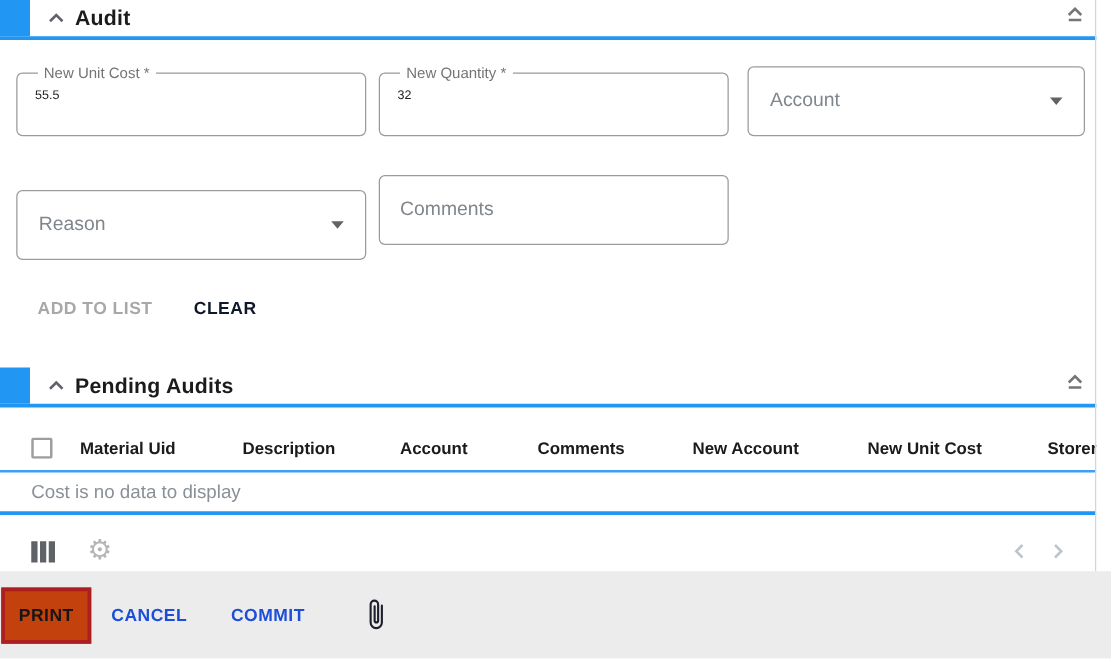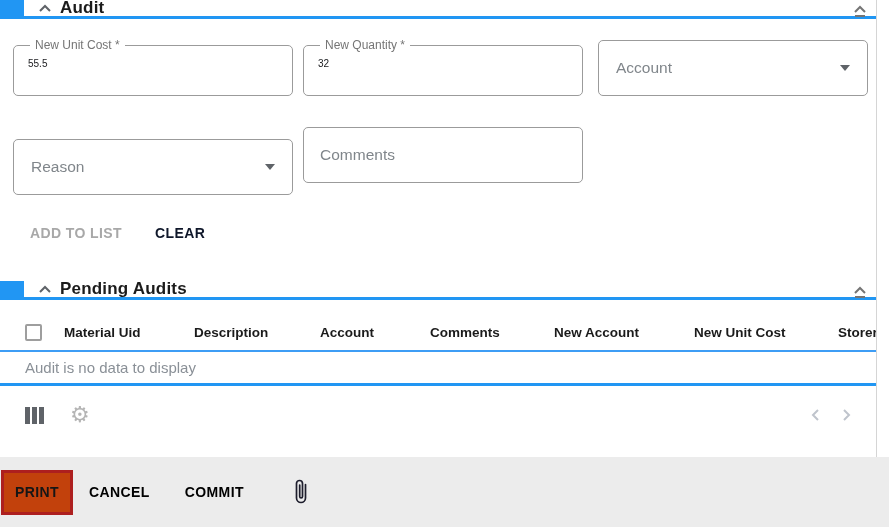--- a/index.html
+++ b/index.html
@@ -8,21 +8,21 @@
     position: relative;
     width: 889px; height: 527px;
     background: #fff;
     font-family: "Liberation Sans", sans-serif;
     overflow: hidden;
     color: #212121;
   }
   .content { width: 877px; }
 
   
-  .sec-header { display:flex; align-items:center; height:16px; position:relative; }
+  .sec-header { display:flex; align-items:center; height:29px; position:relative; }
   .accent { width:24px; height:100%; background:#2196F3; flex:0 0 24px; }
   .chev { margin-left:14px; flex:0 0 auto; }
   .sec-title { font-size:17px; font-weight:bold; color:#1b1b1b; margin-left:8px; letter-spacing:.2px; }
   .collapse-ico { position:absolute; right:8px; top:2px; cursor:pointer; }
   .sec-underline { height:3px; background:#2196F3; width:877px; }
 
   
   .row1 { display:flex; margin-left:13px; margin-top:20px; }
   .row2 { display:flex; margin-left:13px; margin-top:31px; }
   fieldset.mfield {
@@ -108,21 +108,21 @@
     background:#ececec; display:flex; align-items:center;
   }
   .annotation-box {
     width:72px; height:45px; margin-left:1px;
     border:3px solid #ad1f1f; background:#c2410c;
     display:flex; align-items:center; justify-content:center;
   }
   .bb-btn {
     background:none; border:none; cursor:pointer;
     font-family:"Liberation Sans",sans-serif;
-    font-size:14px; font-weight:bold; letter-spacing:.4px; color:#000000; padding:4px 2px;
+    font-size:14px; font-weight:bold; letter-spacing:.4px; color:#1d4ed8; padding:4px 2px;
   }
   .bb-btn.primary { color:#161616; }
   .bb-cancel { margin-left:14px; }
   .bb-commit { margin-left:31px; }
   .attach { margin-left:46px; cursor:pointer; display:flex; }
 
   
   .v-scroll-line { position:absolute; left:876px; top:0; width:1px; height:457px; background:#d5d5d5; }
 </style>
 </head>
@@ -196,21 +196,21 @@
         </div>
         <div class="t-cell c-material">Material Uid</div>
         <div class="t-cell c-desc">Description</div>
         <div class="t-cell c-account">Account</div>
         <div class="t-cell c-comments">Comments</div>
         <div class="t-cell c-qty">New Account</div>
         <div class="t-cell c-cost">New Unit Cost</div>
         <div class="t-cell c-storeroom">Storeroom</div>
       </div>
       <div class="t-div-thin"></div>
-      <div class="t-empty">Audit is no data to display</div>
+      <div class="t-empty">Cost is no data to display</div>
       <div class="t-div-thick"></div>
 
       <div class="t-footer">
         <span class="cols-icon">
             <i></i>
             <i></i>
             <i></i>
           </span>
         <span class="gear">⚙</span>
         <span class="pager">

